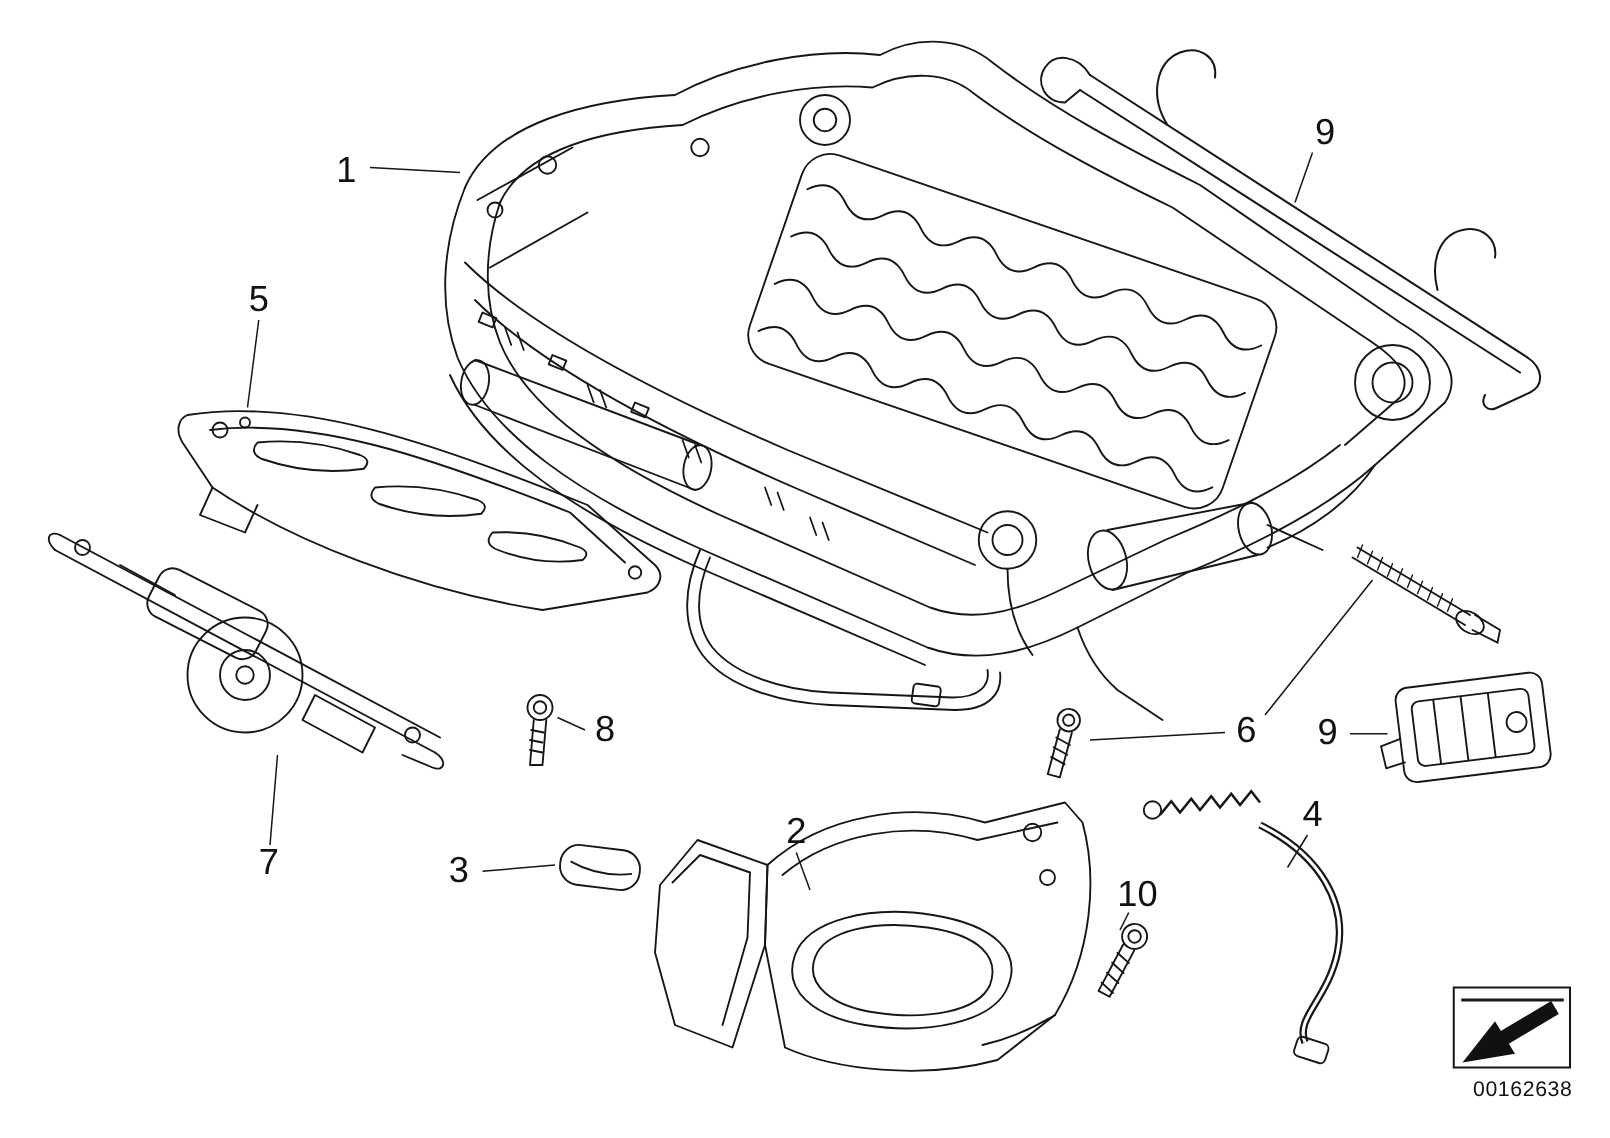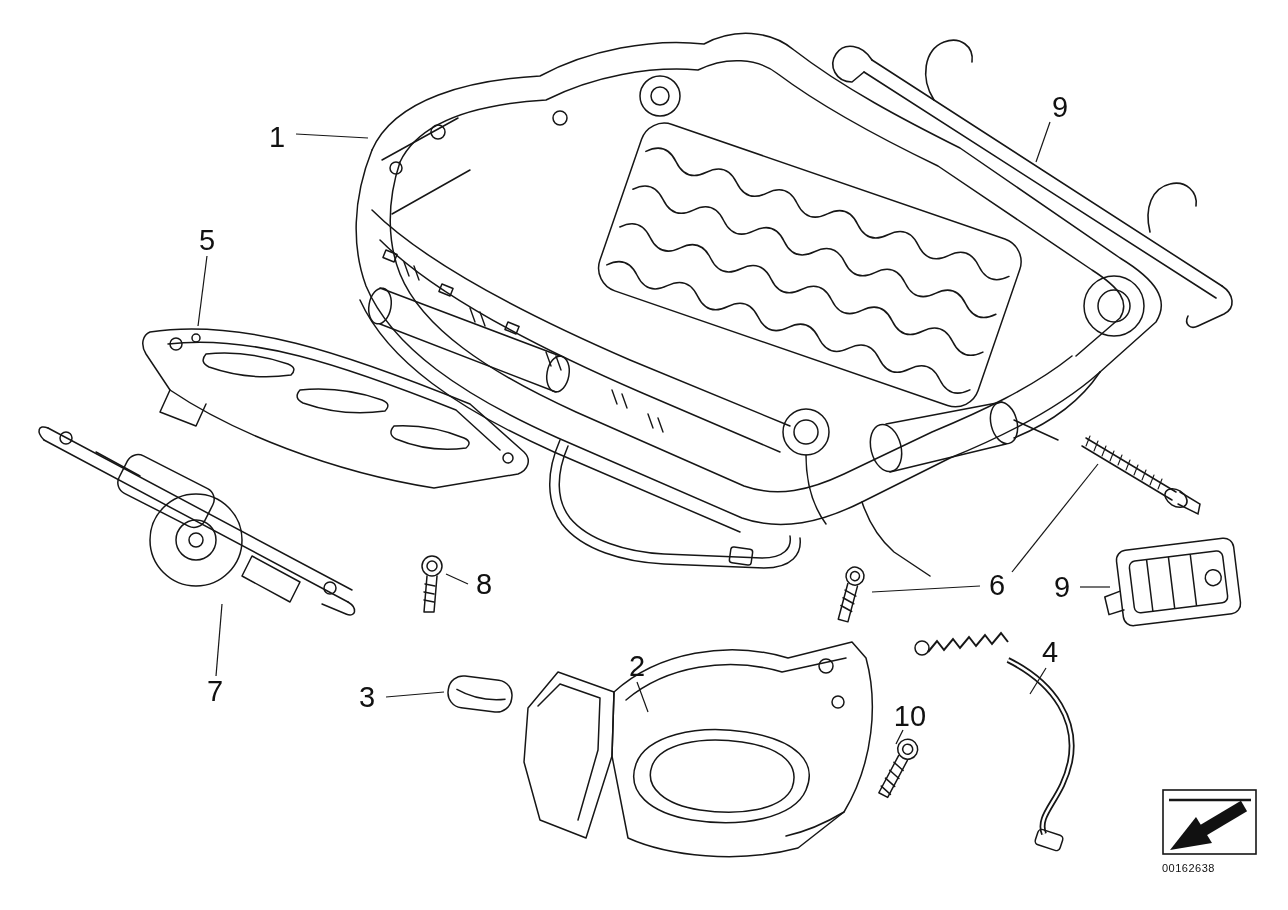--- a/index.html
+++ b/index.html
@@ -6,22 +6,22 @@
   .stage{
     position:relative;width:1288px;height:910px;background:#ffffff;
     font-family:"Liberation Sans",sans-serif;overflow:hidden;
   }
   .stage svg{position:absolute;left:0;top:0;}
   .callout{
     position:absolute;transform:translate(-50%,-50%);
     font-size:29px;color:#111;line-height:1;cursor:pointer;user-select:none;
   }
   .part-number{
-    position:absolute;left:1162px;top:862px;width:96px;text-align:left;
-    font-size:11px;letter-spacing:.5px;color:#111;
+    position:absolute;left:1162px;top:862px;width:96px;text-align:right;
+    font-size:17px;letter-spacing:.5px;color:#111;
   }
 </style>
 </head>
 <body>
 
 <div class="stage">
 
   <svg width="1288" height="910" viewBox="0 0 1288 910">
 
     <g fill="none" stroke="#161616" stroke-width="1.5" stroke-linejoin="round" stroke-linecap="round">

